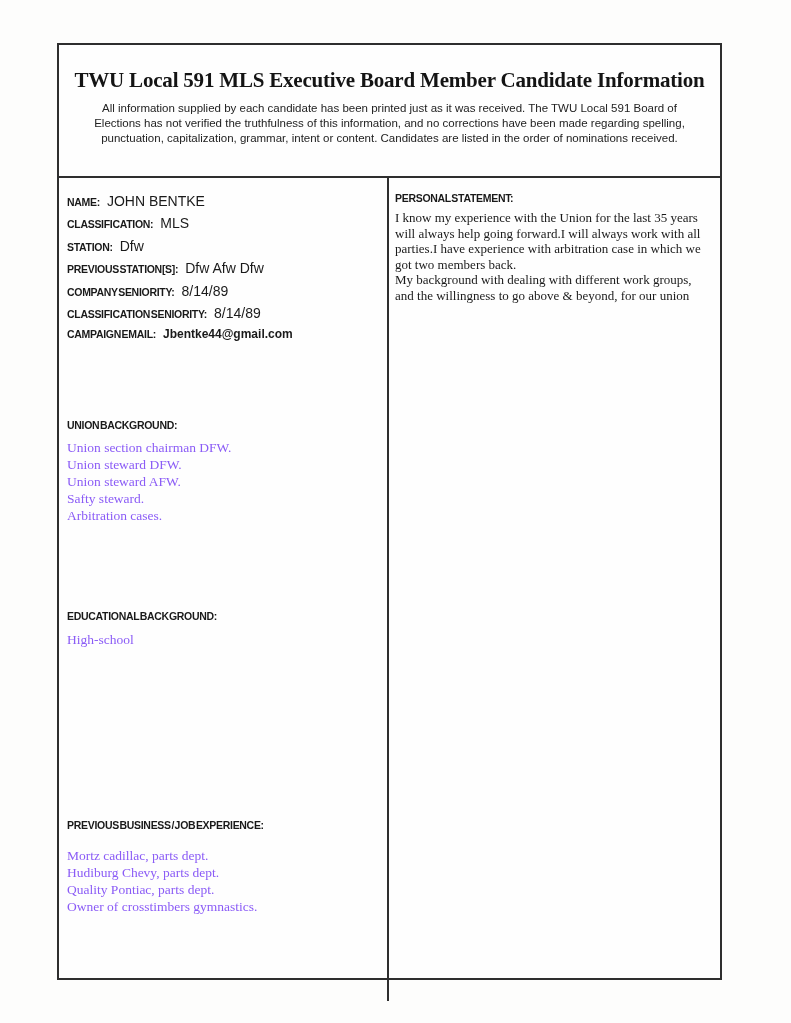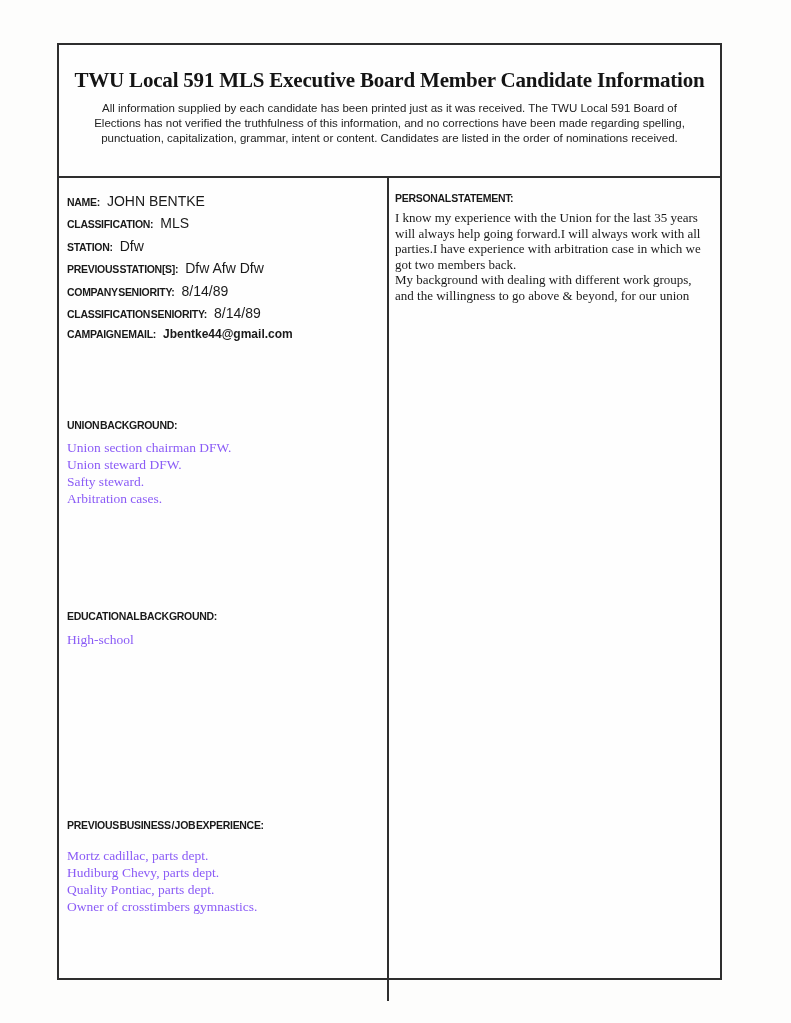--- a/index.html
+++ b/index.html
@@ -97,20 +97,21 @@
           <span class="f-label">CAMPAIGN EMAIL:</span>
           <span class="f-value">Jbentke44@gmail.com</span>
         </div>
       </div>
 
       <div class="abs union-block">
         <div class="s-label">UNION BACKGROUND:</div>
         <div class="serif-lines">
           <div>Union section chairman DFW.</div>
           <div>Union steward DFW.</div>
+          <div>Union steward AFW.</div>
           <div>Safty steward.</div>
           <div>Arbitration cases.</div>
         </div>
       </div>
 
       <div class="abs edu-block">
         <div class="s-label">EDUCATIONAL BACKGROUND:</div>
         <div class="serif-lines">
           <div>High-school</div>
         </div>

